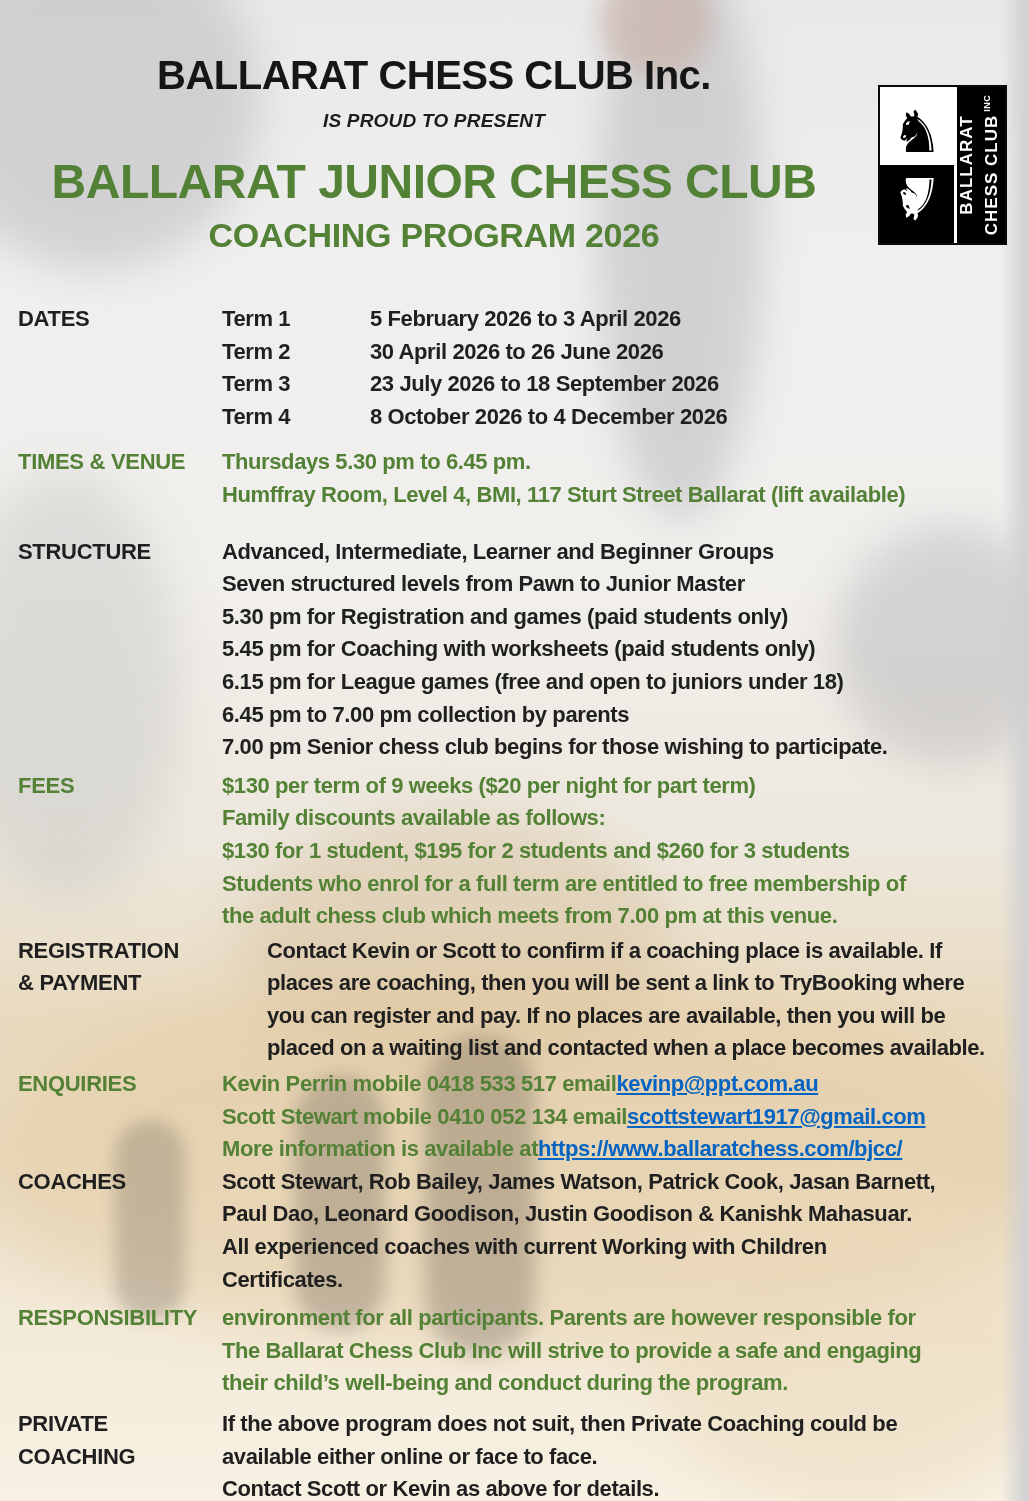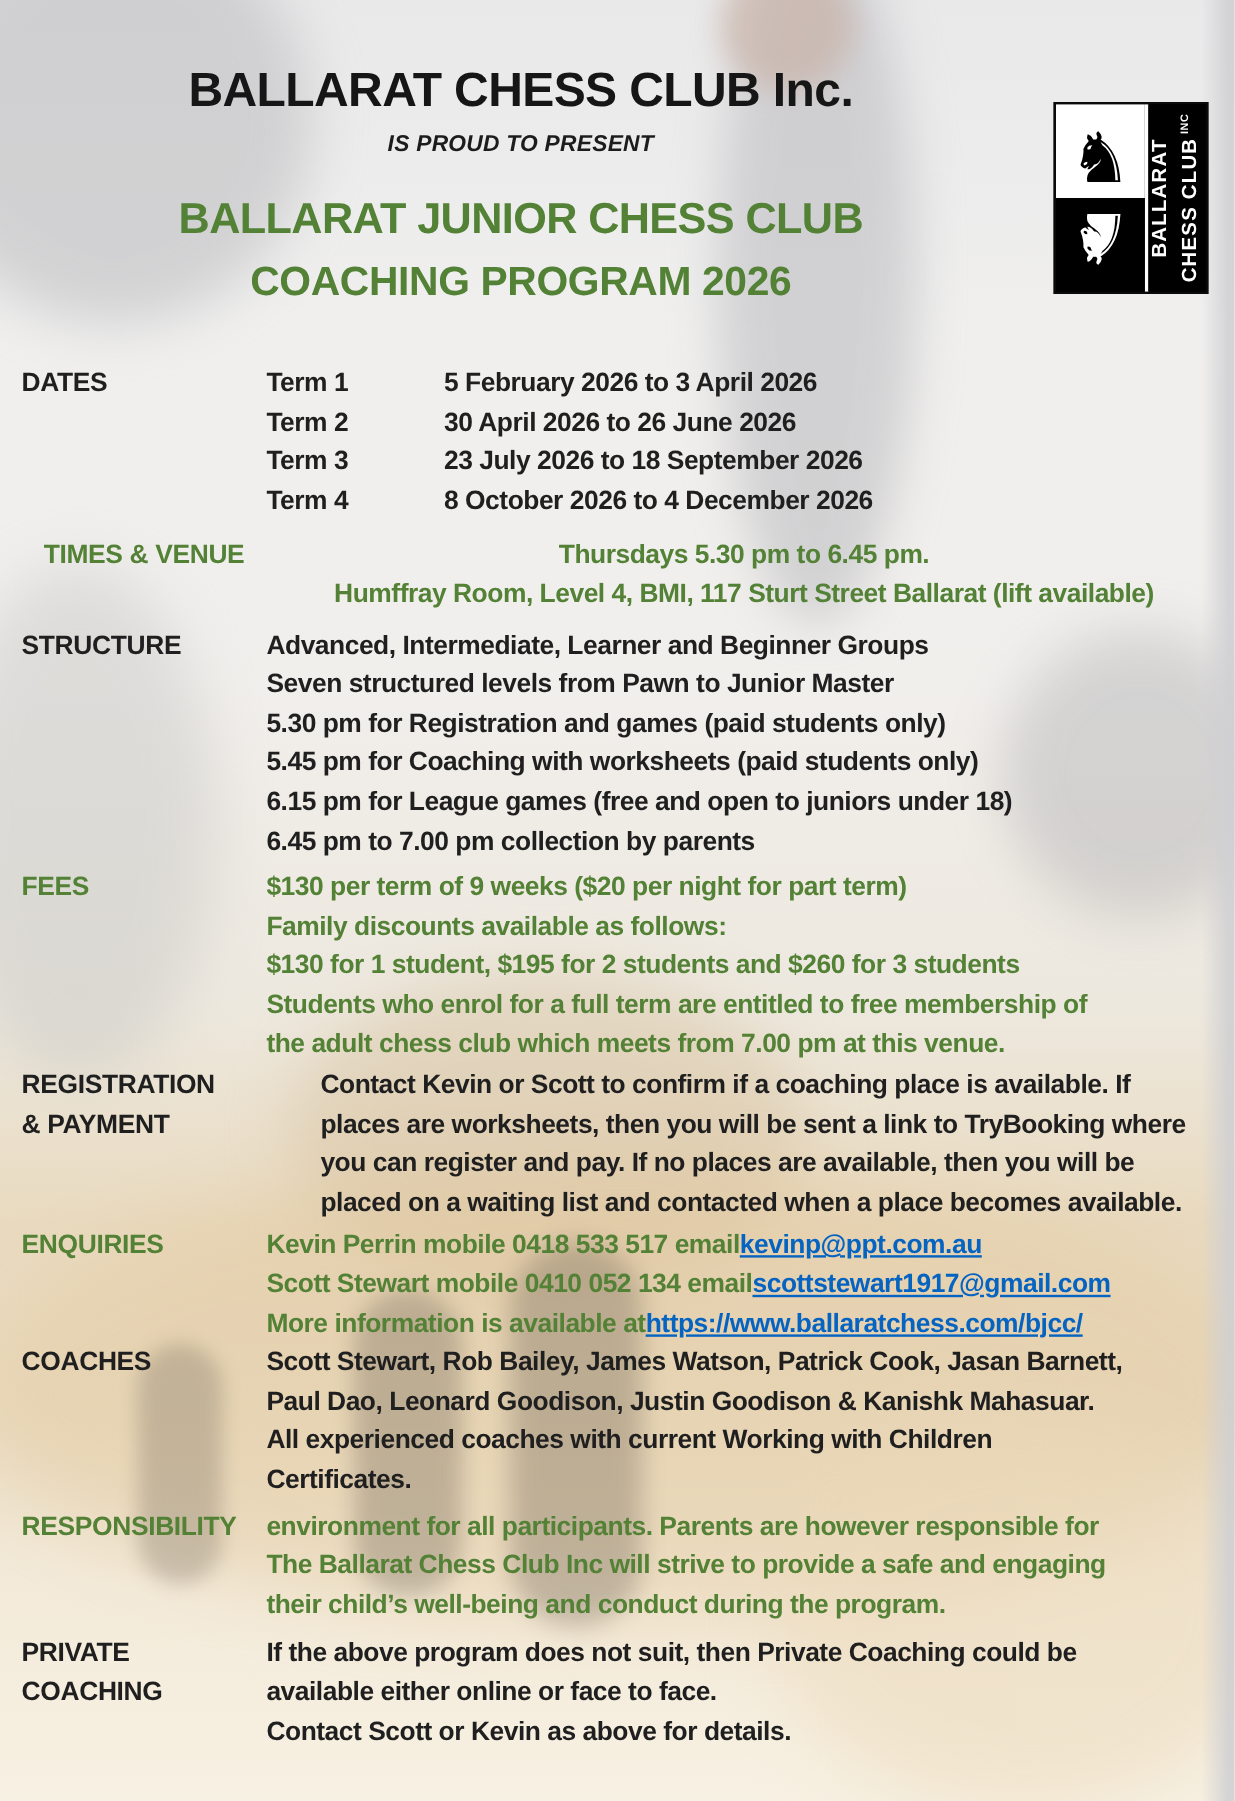--- a/index.html
+++ b/index.html
@@ -27,21 +27,21 @@
   .b-p1     {left:115px;top:1120px;width:70px;height:200px;background:#5f554a;opacity:.26;filter:blur(8px);border-radius:35px;}
   .b-p2     {left:295px;top:1075px;width:90px;height:255px;background:#574e44;opacity:.28;filter:blur(9px);border-radius:45px;}
   .b-p3     {left:425px;top:1035px;width:110px;height:320px;background:#52493f;opacity:.28;filter:blur(10px);border-radius:55px;}
   .b-warmBR {left:640px;top:1180px;width:420px;height:330px;background:#ecd9ba;opacity:.5;filter:blur(28px);}
   .b-edge   {position:absolute;right:0;top:0;width:28px;height:100%;border-radius:0;
              background:linear-gradient(90deg,rgba(207,207,210,0),#cfcfd2 80%);opacity:.85;}
   
   .header{position:absolute;top:52px;left:5px;width:858px;text-align:center;}
   .club-name{font-size:40px;line-height:46px;color:#161616;letter-spacing:-0.5px;}
   .tagline{margin-top:12px;font-size:19px;font-style:italic;color:#1c1c1c;letter-spacing:0.2px;}
-  .program-title{margin-top:24px;font-size:36px;line-height:52px;color:#538135;letter-spacing:-0.5px;}
+  .program-title{margin-top:24px;font-size:48px;line-height:52px;color:#538135;letter-spacing:-0.5px;}
   .program-subtitle{margin-top:8px;font-size:34px;color:#538135;letter-spacing:-0.3px;}
   
   .logo{position:absolute;left:878px;top:85px;width:129px;height:160px;background:#000;
         border:2px solid #0a0a0a;box-sizing:border-box;display:flex;}
   .logo-left{width:74px;display:flex;flex-direction:column;border-right:3px solid #fff;}
   .logo-sq{flex:1;display:flex;align-items:center;justify-content:center;overflow:hidden;}
   .logo-sq.top{background:#fff;}
   .logo-sq.bot{background:#000;}
   .knight{font-size:58px;line-height:58px;font-family:"DejaVu Sans",sans-serif;}
   .knight.blk{color:#000;transform:translateY(6px);}
@@ -54,21 +54,21 @@
   
   .content{position:absolute;top:303px;left:18px;width:1000px;}
   .section{display:flex;align-items:flex-start;}
   .label{flex:0 0 204px;font-size:22px;line-height:32.6px;letter-spacing:-0.3px;}
   .rows{flex:1;min-width:0;}
   .row{height:32.6px;line-height:32.6px;font-size:22px;letter-spacing:-0.4px;white-space:nowrap;}
   .c-black{color:#1f1f1f;}
   .c-green{color:#538135;}
   .link{color:#0563c1;text-decoration:underline;cursor:pointer;}
   .sec-dates{margin-bottom:13px;}
-  .sec-times_venue{margin-bottom:10px;text-align:center;}
+  .sec-times_venue{margin-bottom:24px;}
   .sec-structure{margin-bottom:6px;}
   .sec-fees{margin-bottom:2px;}
   .sec-registration{margin-bottom:3px;gap:45px;}
   .sec-enquiries{margin-bottom:0;}
   .sec-coaches{margin-bottom:6px;}
   .sec-responsibility{margin-bottom:8px;}
   .cell{display:inline-block;}
 </style>
 </head>
 <body>
@@ -139,20 +139,21 @@
         <div class="label c-black">
           <div>STRUCTURE</div>
         </div>
         <div class="rows">
           <div class="row c-black"><span class="cell">Advanced, Intermediate, Learner and Beginner Groups</span></div>
           <div class="row c-black"><span class="cell">Seven structured levels from Pawn to Junior Master</span></div>
           <div class="row c-black"><span class="cell">5.30 pm for Registration and games (paid students only)</span></div>
           <div class="row c-black"><span class="cell">5.45 pm for Coaching with worksheets (paid students only)</span></div>
           <div class="row c-black"><span class="cell">6.15 pm for League games (free and open to juniors under 18)</span></div>
           <div class="row c-black"><span class="cell">6.45 pm to 7.00 pm collection by parents</span></div>
+          <div class="row c-black"><span class="cell">7.00 pm Senior chess club begins for those wishing to participate.</span></div>
         </div>
       </div>
       <div class="section sec-fees">
         <div class="label c-green">
           <div>FEES</div>
         </div>
         <div class="rows">
           <div class="row c-green"><span class="cell">$130 per term of 9 weeks ($20 per night for part term)</span></div>
           <div class="row c-green"><span class="cell">Family discounts available as follows:</span></div>
           <div class="row c-green"><span class="cell">$130 for 1 student, $195 for 2 students and $260 for 3 students</span></div>
@@ -160,21 +161,21 @@
           <div class="row c-green"><span class="cell">the adult chess club which meets from 7.00 pm at this venue.</span></div>
         </div>
       </div>
       <div class="section sec-registration">
         <div class="label c-black">
           <div>REGISTRATION</div>
           <div>&amp; PAYMENT</div>
         </div>
         <div class="rows">
           <div class="row c-black"><span class="cell">Contact Kevin or Scott to confirm if a coaching place is available. If</span></div>
-          <div class="row c-black"><span class="cell">places are worksheets, then you will be sent a link to TryBooking where</span></div>
+          <div class="row c-black"><span class="cell">places are coaching, then you will be sent a link to TryBooking where</span></div>
           <div class="row c-black"><span class="cell">you can register and pay. If no places are available, then you will be</span></div>
           <div class="row c-black"><span class="cell">placed on a waiting list and contacted when a place becomes available.</span></div>
         </div>
       </div>
       <div class="section sec-enquiries">
         <div class="label c-green">
           <div>ENQUIRIES</div>
         </div>
         <div class="rows">
           <div class="row c-green"><span class="cell">Kevin Perrin mobile 0418 533 517 email </span><span class="cell link">kevinp@ppt.com.au</span></div>

